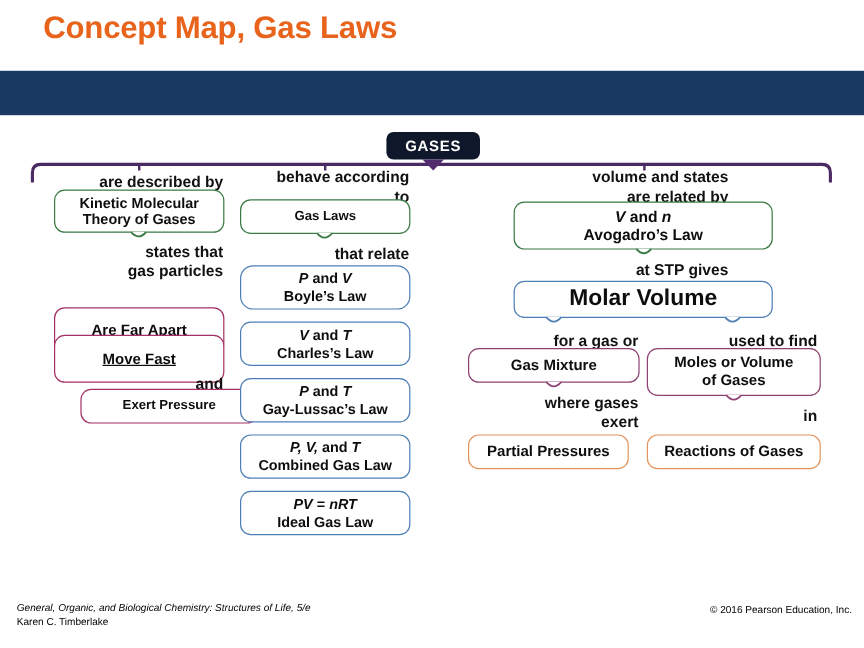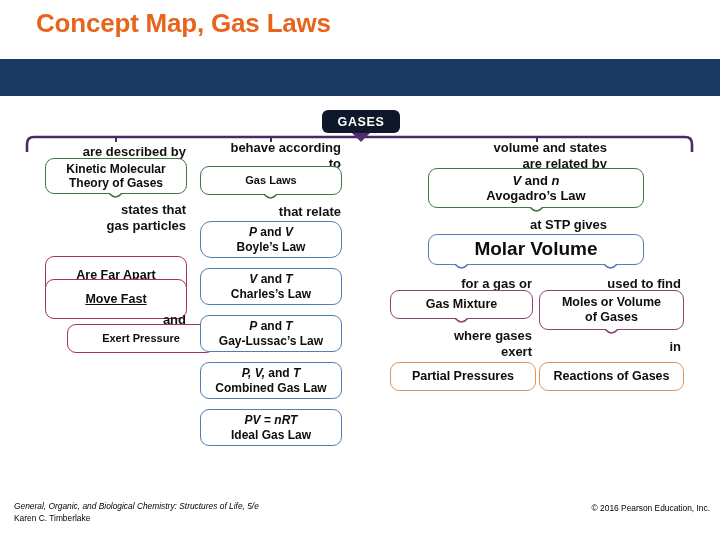--- a/index.html
+++ b/index.html
@@ -190,21 +190,21 @@
     </div>
     <svg class="tab" style="left:455px;top:222px;" viewBox="0 0 13 7">
       <path d="M0 0 Q6.5 8 13 0" fill="#fff" stroke="#8E4273" stroke-width="1.6"></path>
     </svg>
 
     <div class="cap" style="left:392px;top:232px;width:140px;">
       <span>where gases</span><br>
       <span>exert</span>
     </div>
 
-    <div class="box orange" style="left:390px;top:266px;width:146px;height:29px;font-size:12.5px;">
+    <div class="box orange" style="left:390px;top:266px;width:134px;height:29px;font-size:12.5px;">
       <span class="ln">Partial Pressures</span>
     </div>
 
     <div class="cap" style="left:541px;top:180px;width:140px;">used to find</div>
 
     <div class="box plum" style="left:539px;top:194px;width:145px;height:40px;font-size:12.5px;">
       <span class="ln">Moles or Volume</span>
       <span class="ln">of Gases</span>
     </div>
     <svg class="tab" style="left:605px;top:233px;" viewBox="0 0 13 7">

